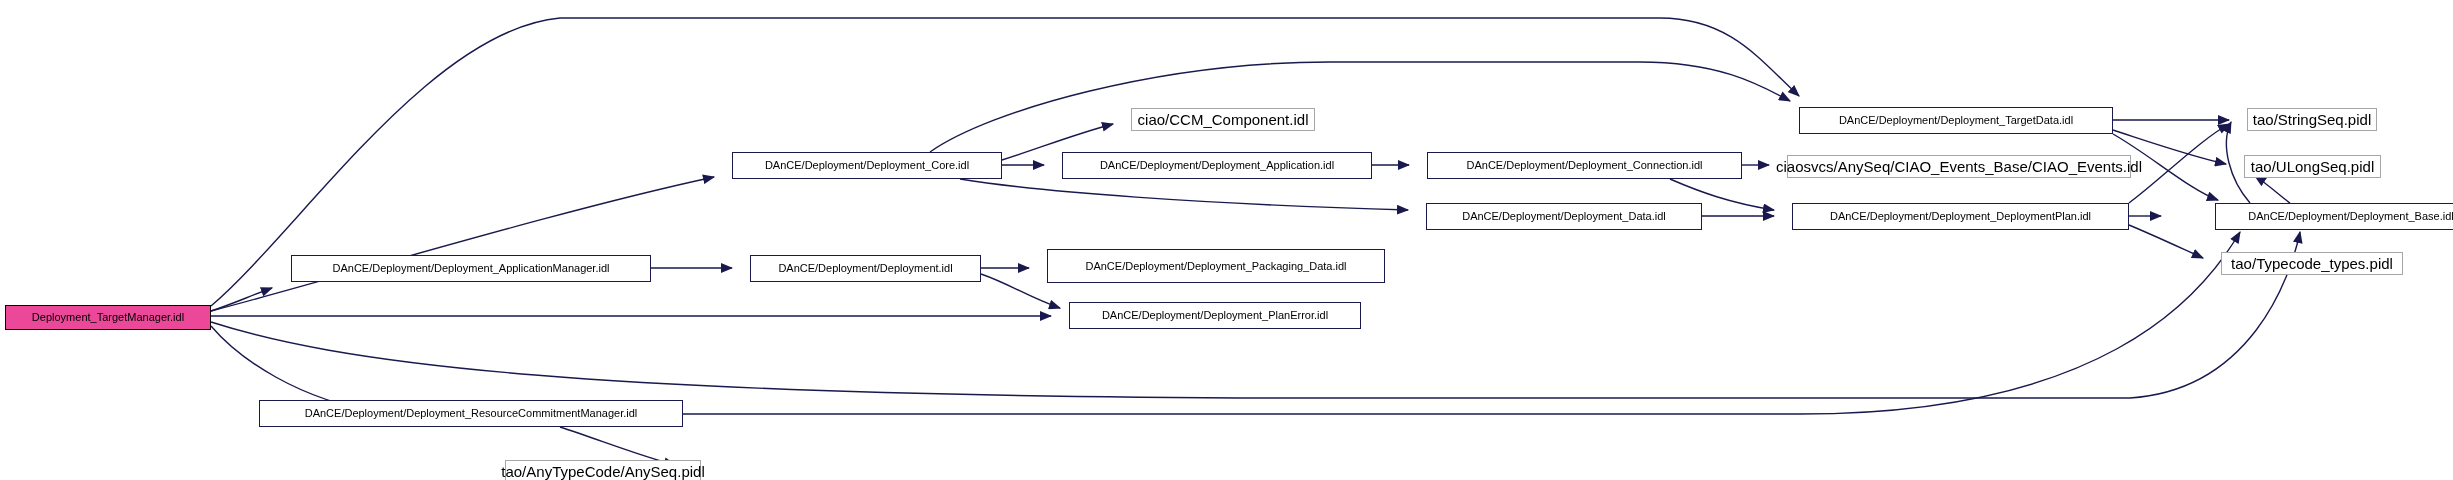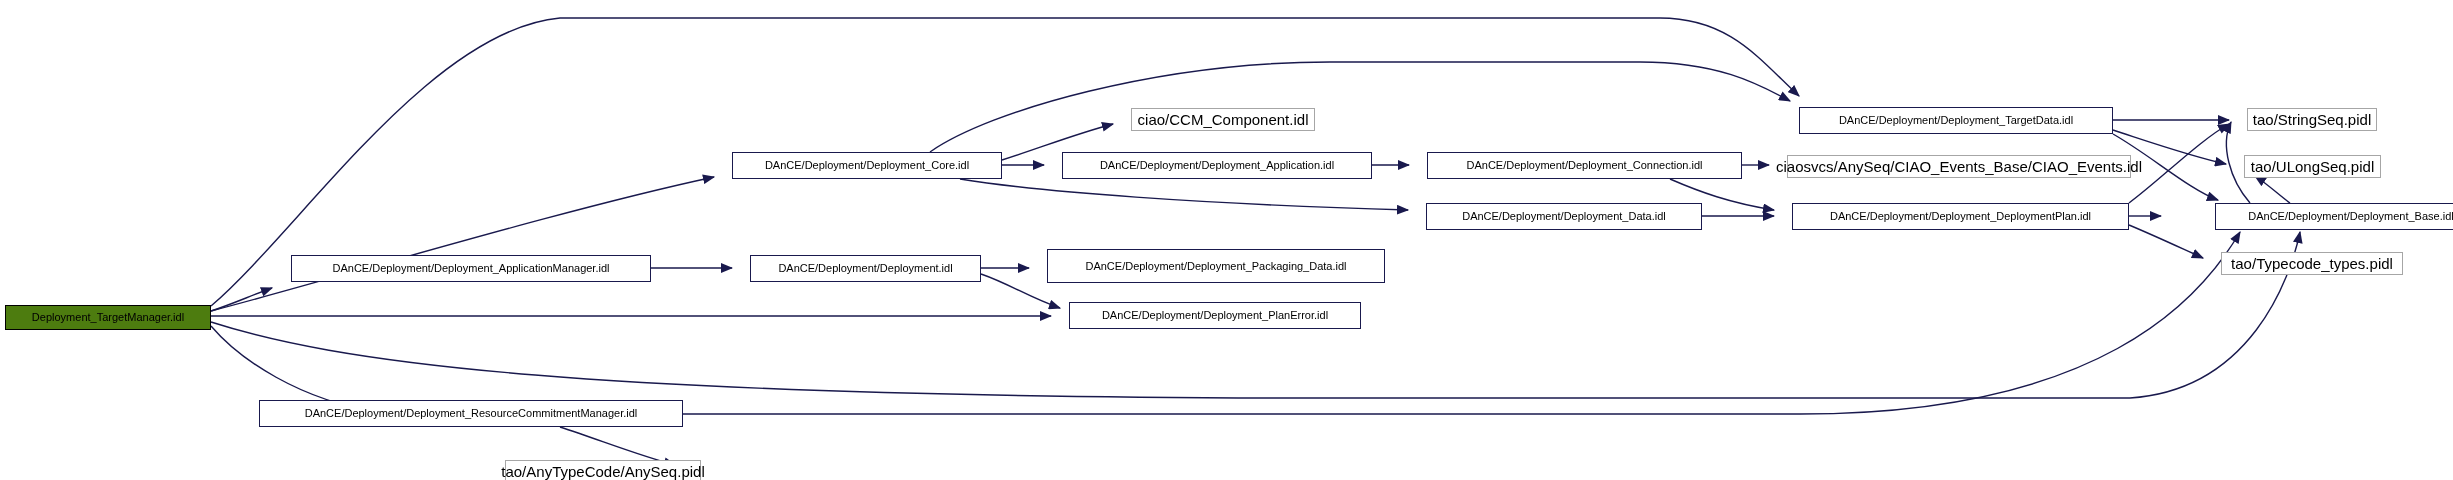--- a/index.html
+++ b/index.html
@@ -34,21 +34,21 @@
     white-space: nowrap;
     background: #ffffff;
     border: 1px solid #19194d;
     color: #000000;
     font-size: 11px;
     line-height: 1;
     letter-spacing: 0px;
     z-index: 5;
   }
   .node.root {
-    background: #4d7c0f;
+    background: #ec4899;
     border: 1px solid #000000;
   }
   .node.ext {
     border: 1px solid #a6a6a6;
     font-size: 15px;
   }
   .node-label {
     padding: 0 7px;
     pointer-events: none;
   }

